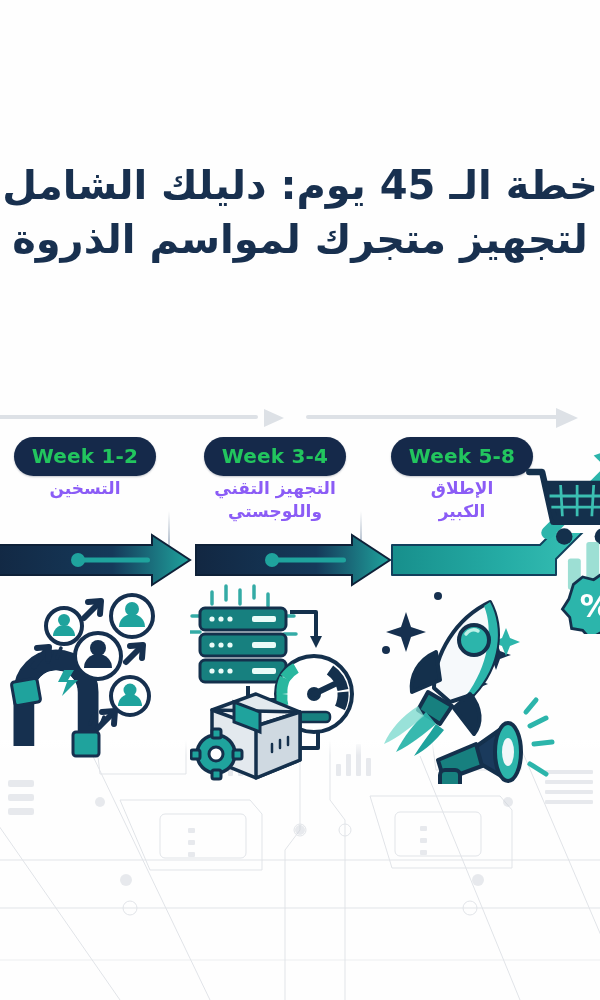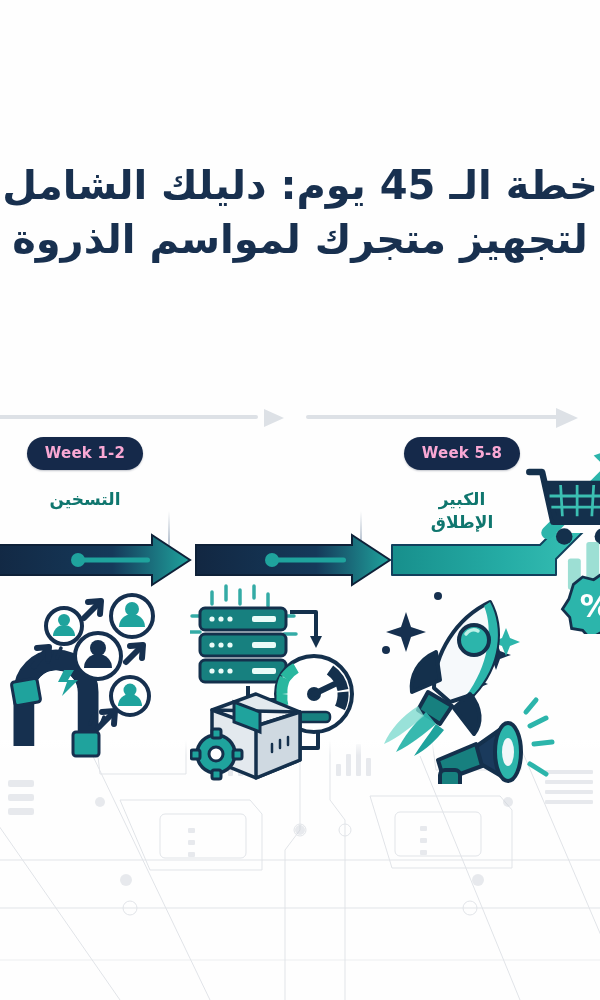--- a/index.html
+++ b/index.html
@@ -41,31 +41,31 @@
 
   .badges-row { position: absolute; top: 42px; left: 0; width: 600px; height: 110px; }
   .phase-col {
     position: absolute;
     top: 0;
     text-align: center;
   }
   .badge {
     display: inline-block;
     background: #15294a;
-    color: #f9a8d4;
-    font-size: 15px;
+    color: #22c55e;
+    font-size: 20px;
     font-weight: 700;
     border-radius: 999px;
     padding: 7px 18px 8px;
     letter-spacing: 0.2px;
     box-shadow: 0 1px 2px rgba(10,25,50,0.25);
   }
   .phase-label {
-    margin-top: 18px;
-    color: #0f766e;
+    margin-top: 1px;
+    color: #8b5cf6;
     font-size: 17px;
     font-weight: 700;
     line-height: 23px;
     direction: rtl;
   }
 
   .divider {
     position: absolute;
     top: 74px;
     width: 2px;
@@ -162,26 +162,33 @@
 
     <div class="badges-row">
 
       <div class="phase-col" style="left:0px; width:170px;">
         <span class="badge">Week 1-2</span>
         <div class="phase-label">
           <div>التسخين</div>
         </div>
       </div>
 
+      <div class="phase-col" style="left:190px; width:170px;">
+        <span class="badge">Week 3-4</span>
+        <div class="phase-label">
+          <div>التجهيز التقني</div>
+          <div>واللوجستي</div>
+        </div>
+      </div>
 
       <div class="phase-col" style="left:382px; width:160px;">
         <span class="badge">Week 5-8</span>
         <div class="phase-label">
+          <div>الإطلاق</div>
           <div>الكبير</div>
-          <div>الإطلاق</div>
         </div>
       </div>
 
       <div class="divider" style="left:168px;"></div>
       <div class="divider" style="left:360px;"></div>
     </div>
 
     <svg class="arrows-row" viewBox="0 0 600 62">
       <defs>
         <linearGradient id="gNavy" x1="0" y1="0" x2="1" y2="0">

